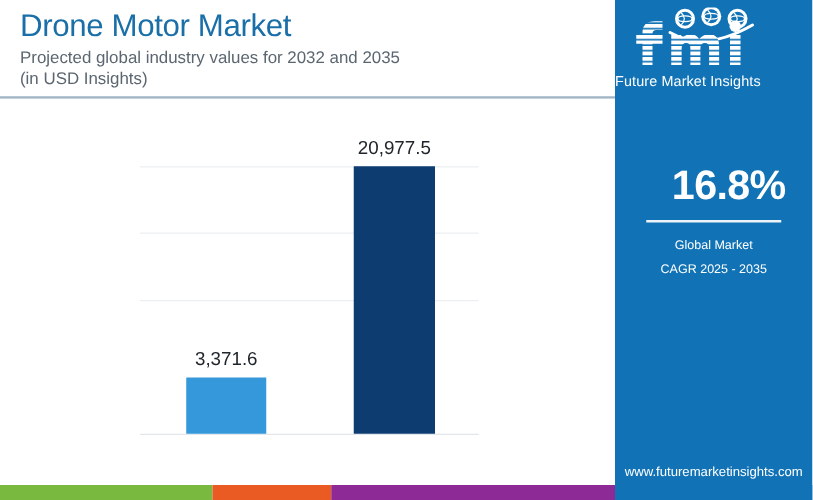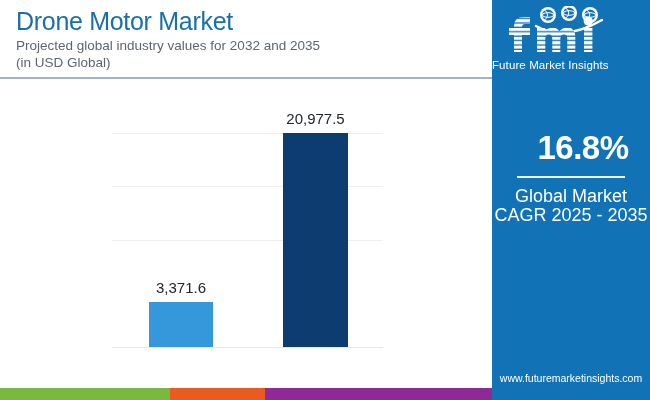--- a/index.html
+++ b/index.html
@@ -59,41 +59,41 @@
   #cagr-block{position:absolute;left:0;top:128px;width:158px;text-align:center;}
   #cagr-value{
     font-size:33px;font-weight:bold;color:#ffffff;letter-spacing:-0.5px;
     line-height:40px;
     padding-left:24px;
   }
   #cagr-rule{
     width:108px;height:2px;background:#ffffff;margin:8px auto 9px auto;opacity:.92;
   }
   .cagr-sub{
-    display:block;font-size:18px;color:#ffffff;line-height:19px;white-space:nowrap;
+    display:block;font-size:10px;color:#ffffff;line-height:19px;white-space:nowrap;
   }
 
   #footer-url{
     position:absolute;left:0;top:372px;width:158px;text-align:center;
     font-size:10.5px;color:#ffffff;white-space:nowrap;
   }
 
   
   #stripe{position:absolute;left:0;top:388px;width:650px;height:12px;}
   .stripe-seg{position:absolute;top:0;height:12px;}
 </style>
 </head>
 <body>
 
 <div id="page">
 
   <div id="header">
     <div id="title">Drone Motor Market</div>
     <div class="subtitle" id="subtitle1">Projected global industry values for 2032 and 2035</div>
-    <div class="subtitle" id="subtitle2">(in USD Global)</div>
+    <div class="subtitle" id="subtitle2">(in USD Insights)</div>
     <div id="header-rule"></div>
   </div>
 
   <div id="chart-area">
     <div class="gridline" id="grid-0" style="top: 161px;"></div>
     <div class="gridline" id="grid-1" style="top: 107px;"></div>
     <div class="gridline" id="grid-2" style="top: 54px;"></div>
     <div id="baseline" style="top: 268px;"></div>
 
     <div class="bar" id="bar-2025" style="height: 45px; bottom: 32px; background: rgb(52, 152, 219);"></div>

